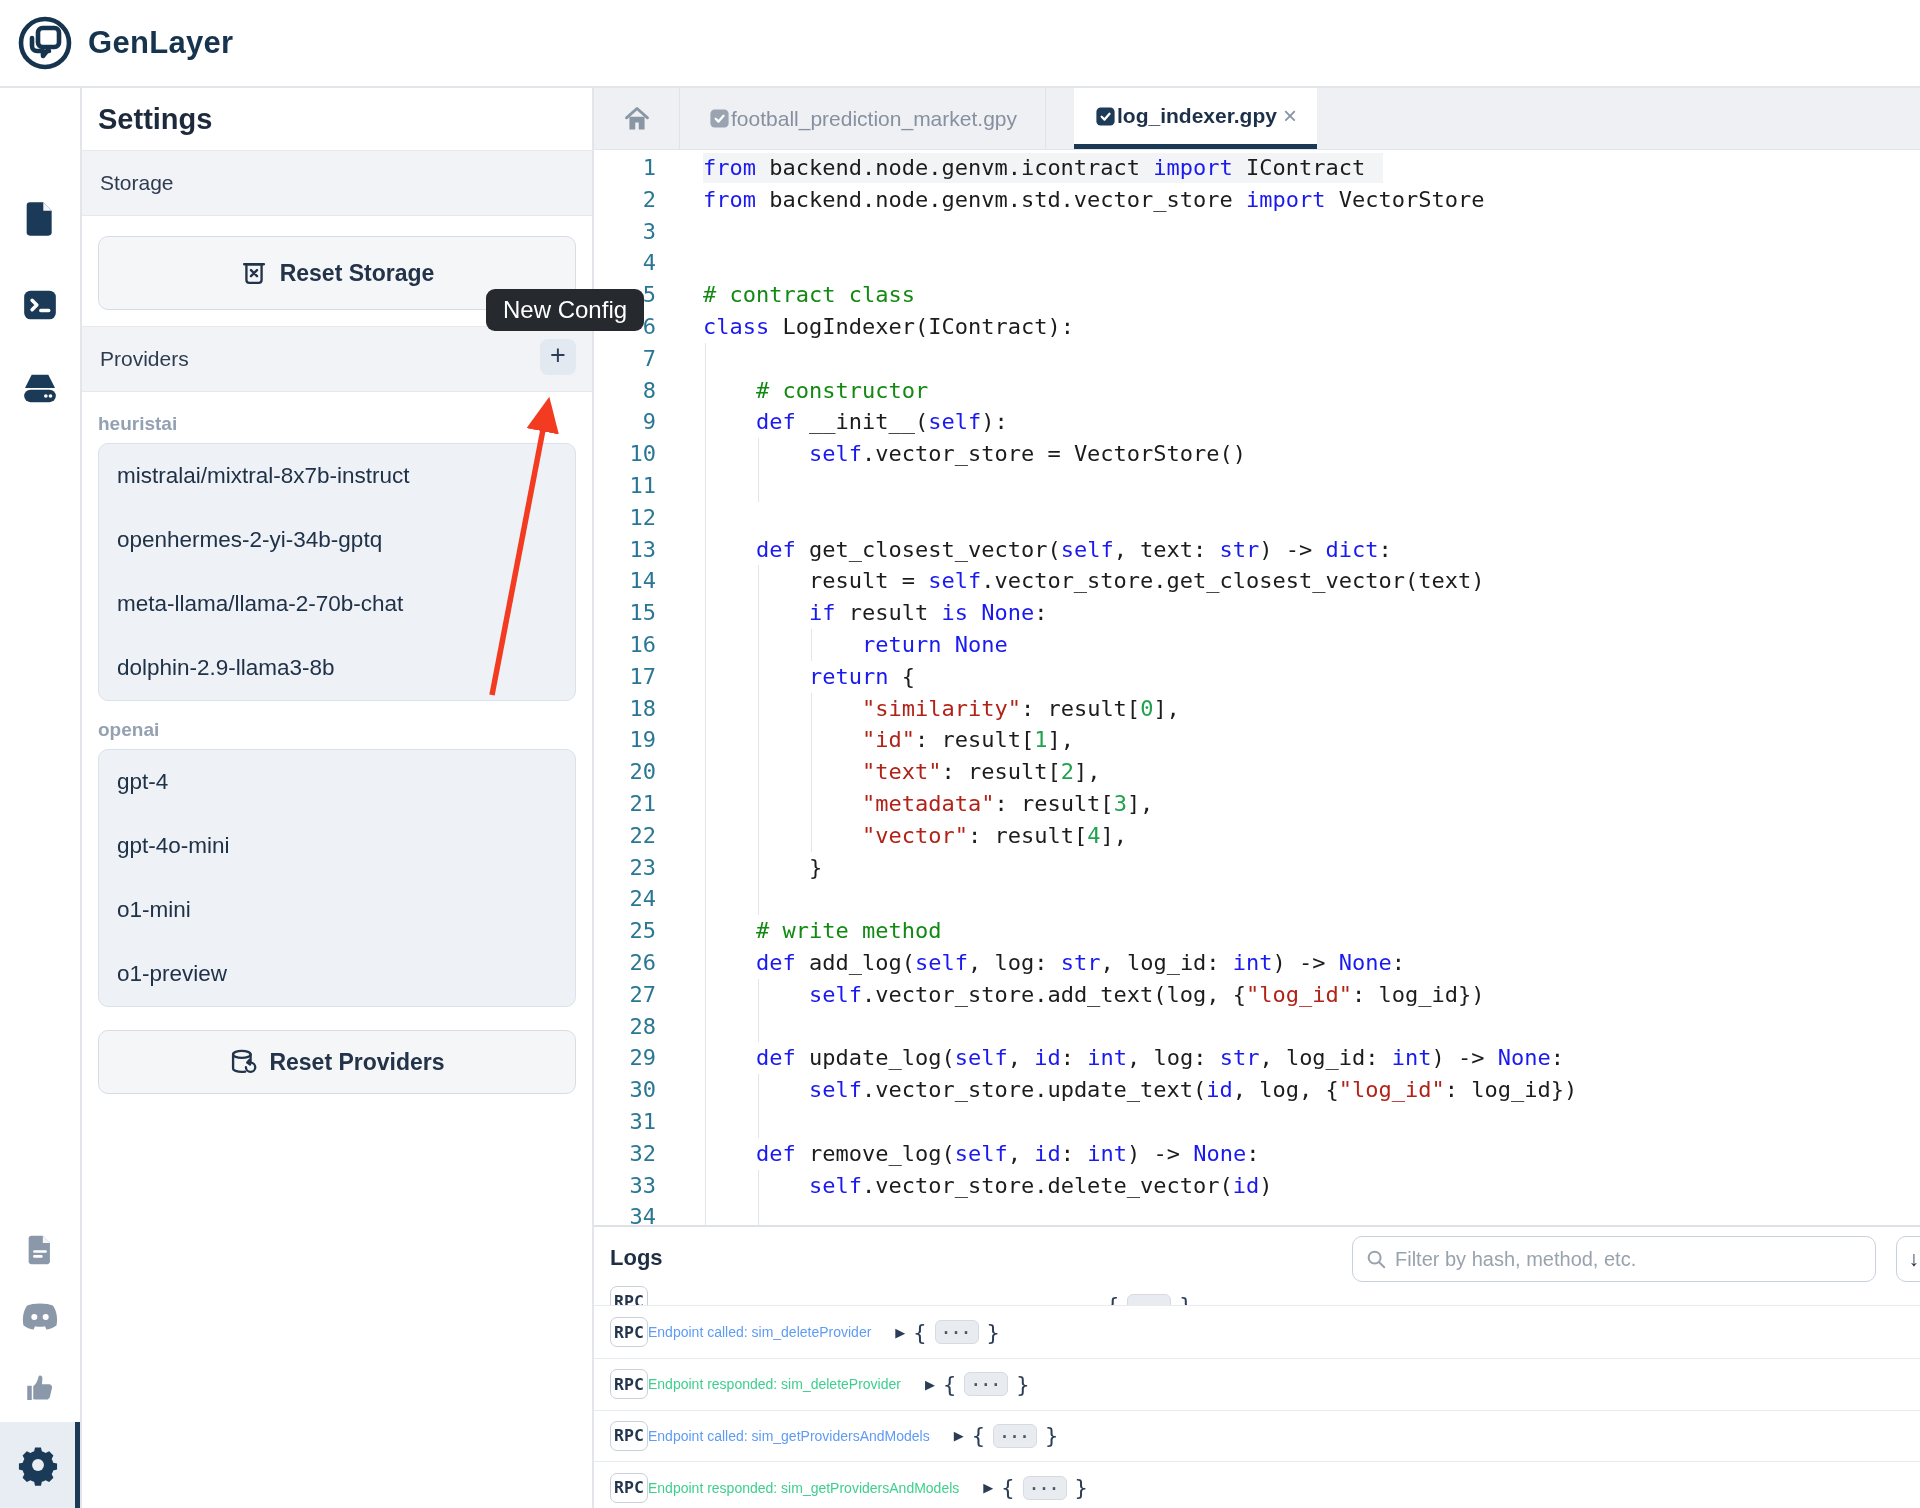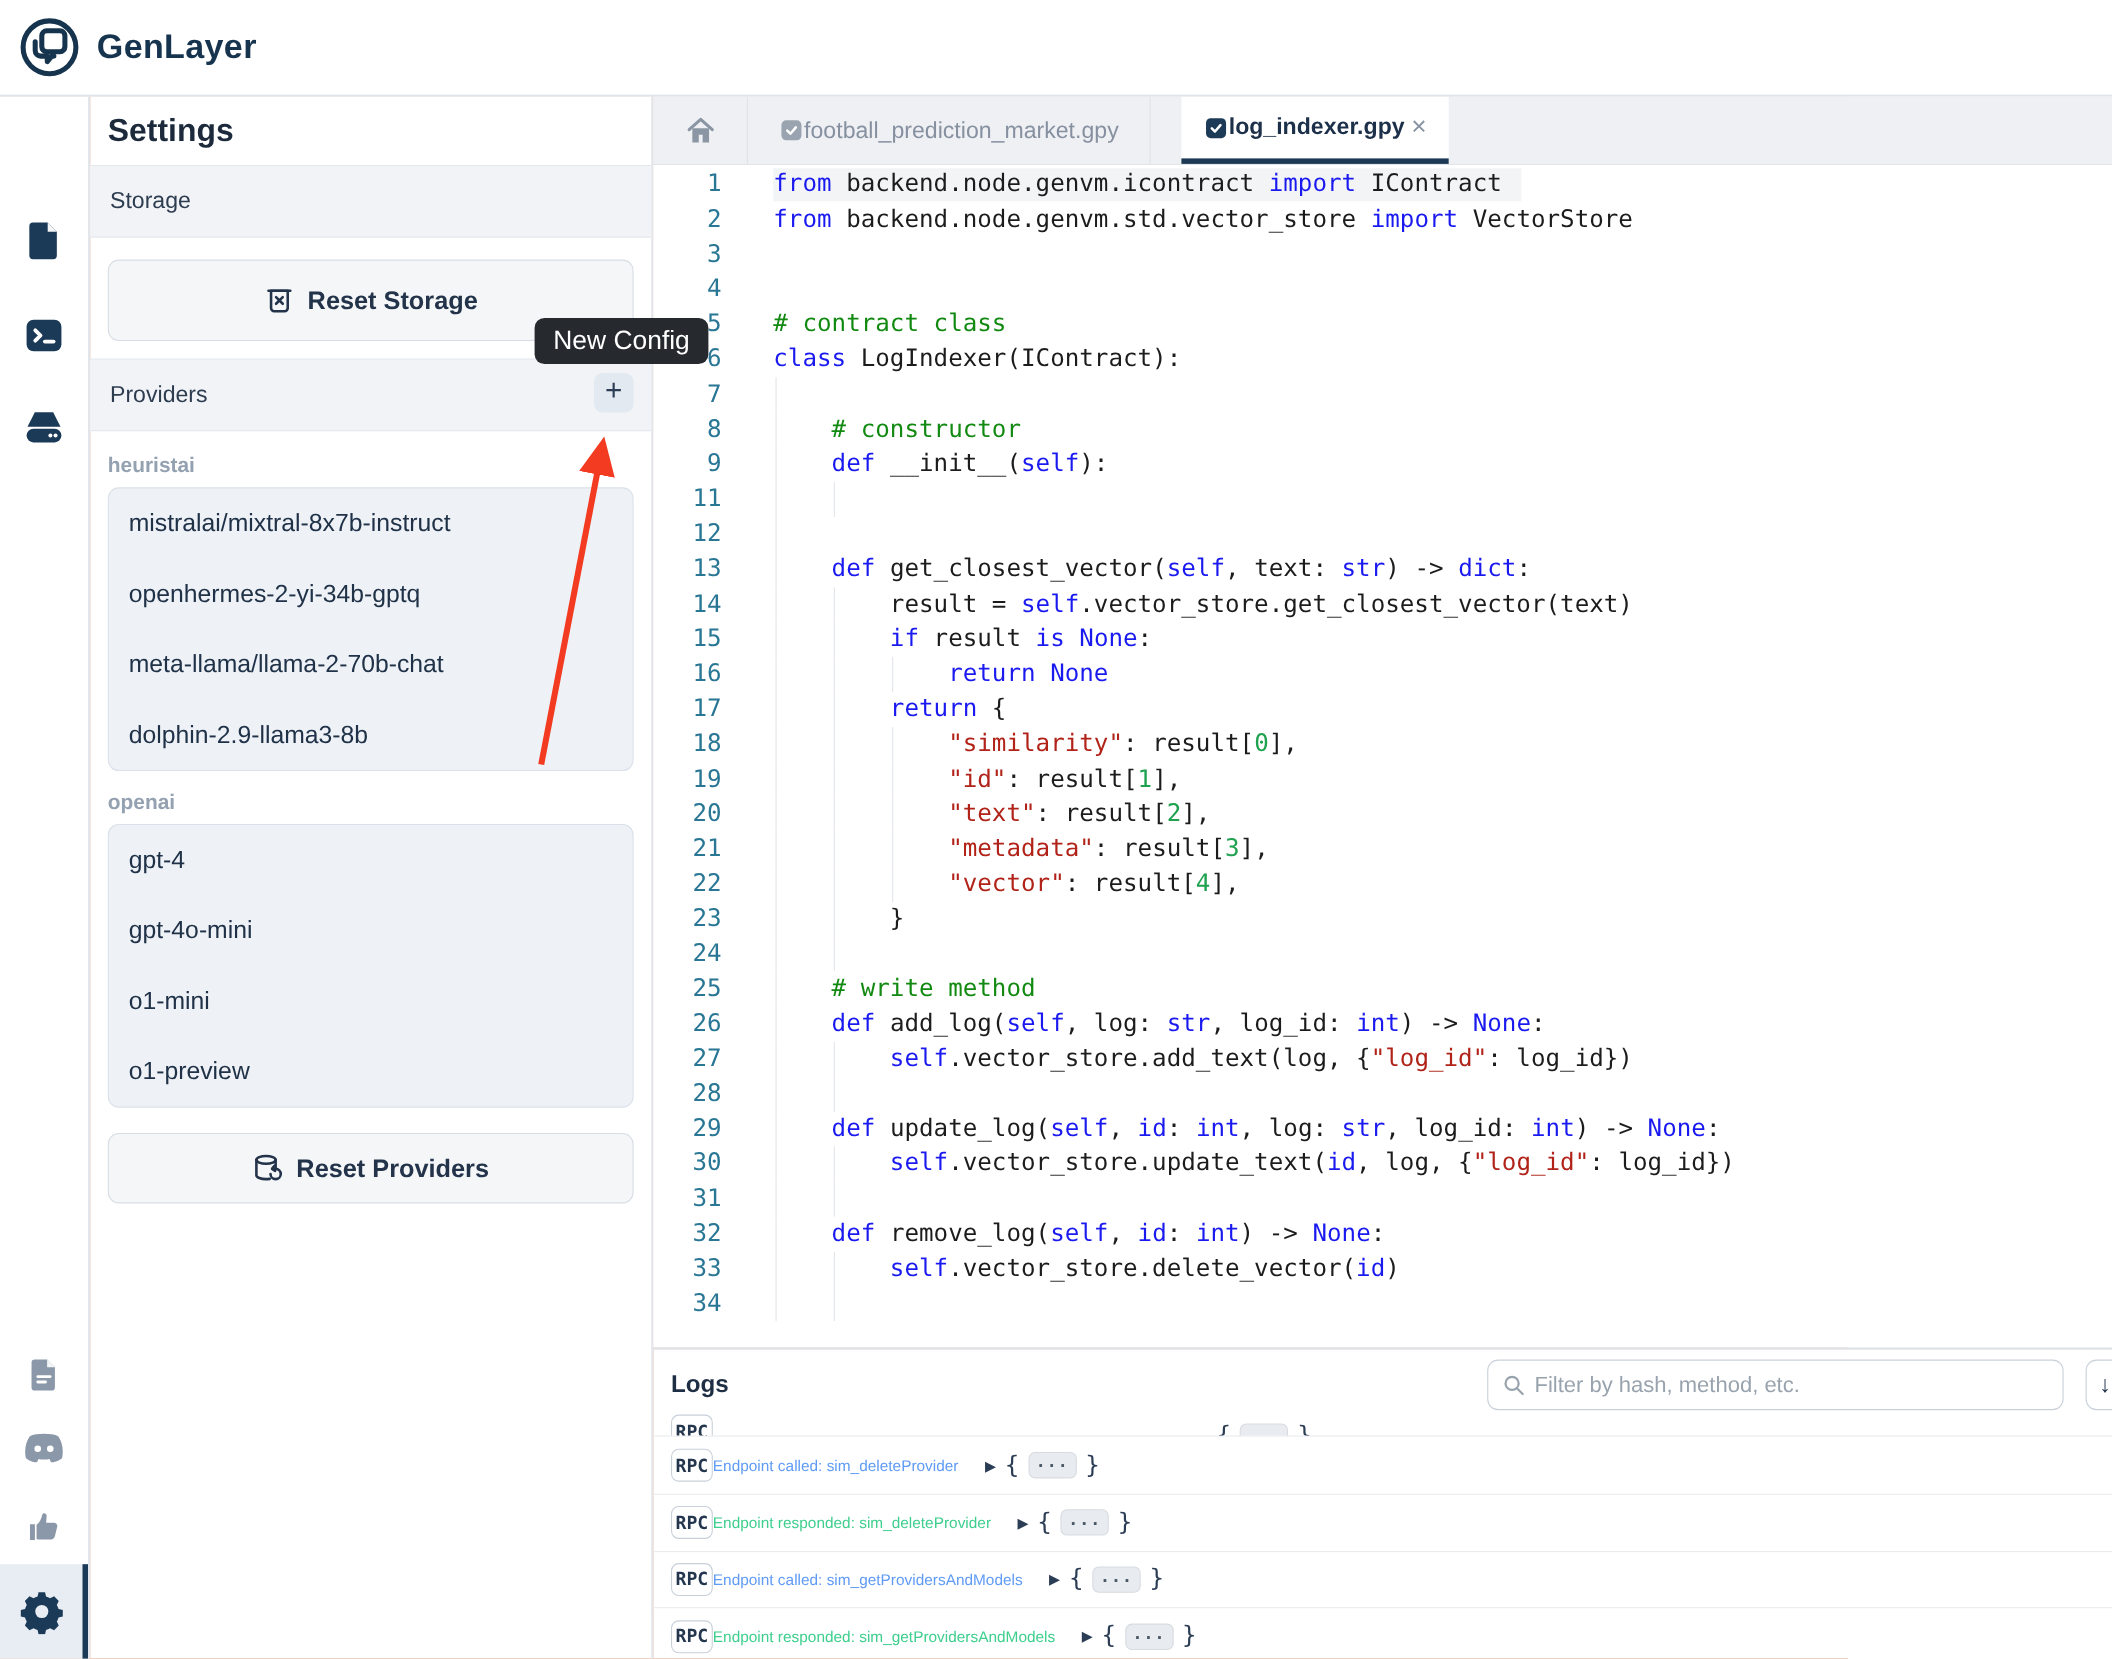--- a/index.html
+++ b/index.html
@@ -1,18 +1,18 @@
 <!DOCTYPE html>
 <html><head>
 <meta charset="utf-8">
 <style>
   * { margin:0; padding:0; box-sizing:border-box; }
   html,body { width:1920px; height:1508px; overflow:hidden; background:#fff; }
   body { font-family:"Liberation Sans", sans-serif; color:#1e2f45; }
-  .app { position:relative; width:1680px; height:1508px; background:#c2410c; }
+  .app { position:relative; width:1680px; height:1508px; background:#0c4a6e; }
 
   
   .topbar { position:absolute; left:0; top:0; width:1920px; height:88px; background:#fff;
             border-bottom:2px solid #e2e6eb; display:flex; align-items:center; }
   .brand-logo { margin-left:14px; }
   .brand-name { margin-left:12px; font-size:31px; font-weight:700; color:#17344f; letter-spacing:.3px; }
 
   
   .rail { position:absolute; left:0; top:88px; width:82px; height:1420px; background:#fff;
           border-right:2px solid #e2e6eb; }
@@ -265,20 +265,21 @@
     <div class="code-area" id="code-area">
         <div class="code-row"><span class="ln">1</span><span class="cl"><span class="hl1"></span><span class="sg sg-k">from</span><span class="sg sg-p"> backend.node.genvm.icontract </span><span class="sg sg-k">import</span><span class="sg sg-p"> IContract</span></span></div>
         <div class="code-row"><span class="ln">2</span><span class="cl"><span class="sg sg-k">from</span><span class="sg sg-p"> backend.node.genvm.std.vector_store </span><span class="sg sg-k">import</span><span class="sg sg-p"> VectorStore</span></span></div>
         <div class="code-row"><span class="ln">3</span><span class="cl"></span></div>
         <div class="code-row"><span class="ln">4</span><span class="cl"></span></div>
         <div class="code-row"><span class="ln">5</span><span class="cl"><span class="sg sg-c"># contract class</span></span></div>
         <div class="code-row"><span class="ln">6</span><span class="cl"><span class="sg sg-k">class</span><span class="sg sg-p"> LogIndexer(IContract):</span></span></div>
         <div class="code-row"><span class="ln">7</span><span class="cl"><span class="guide" style="left: 29px;"></span></span></div>
         <div class="code-row"><span class="ln">8</span><span class="cl"><span class="guide" style="left: 29px;"></span><span class="sg sg-p">    </span><span class="sg sg-c"># constructor</span></span></div>
         <div class="code-row"><span class="ln">9</span><span class="cl"><span class="guide" style="left: 29px;"></span><span class="sg sg-p">    </span><span class="sg sg-k">def</span><span class="sg sg-p"> __init__(</span><span class="sg sg-k">self</span><span class="sg sg-p">):</span></span></div>
+        <div class="code-row"><span class="ln">10</span><span class="cl"><span class="guide" style="left: 29px;"></span><span class="guide" style="left: 81.9px;"></span><span class="sg sg-p">        </span><span class="sg sg-k">self</span><span class="sg sg-p">.vector_store = VectorStore()</span></span></div>
         <div class="code-row"><span class="ln">11</span><span class="cl"><span class="guide" style="left: 29px;"></span><span class="guide" style="left: 81.9px;"></span></span></div>
         <div class="code-row"><span class="ln">12</span><span class="cl"><span class="guide" style="left: 29px;"></span><span class="sg sg-p">    </span></span></div>
         <div class="code-row"><span class="ln">13</span><span class="cl"><span class="guide" style="left: 29px;"></span><span class="sg sg-p">    </span><span class="sg sg-k">def</span><span class="sg sg-p"> get_closest_vector(</span><span class="sg sg-k">self</span><span class="sg sg-p">, text: </span><span class="sg sg-k">str</span><span class="sg sg-p">) -&gt; </span><span class="sg sg-k">dict</span><span class="sg sg-p">:</span></span></div>
         <div class="code-row"><span class="ln">14</span><span class="cl"><span class="guide" style="left: 29px;"></span><span class="guide" style="left: 81.9px;"></span><span class="sg sg-p">        result = </span><span class="sg sg-k">self</span><span class="sg sg-p">.vector_store.get_closest_vector(text)</span></span></div>
         <div class="code-row"><span class="ln">15</span><span class="cl"><span class="guide" style="left: 29px;"></span><span class="guide" style="left: 81.9px;"></span><span class="sg sg-p">        </span><span class="sg sg-k">if</span><span class="sg sg-p"> result </span><span class="sg sg-k">is</span><span class="sg sg-p"> </span><span class="sg sg-k">None</span><span class="sg sg-p">:</span></span></div>
         <div class="code-row"><span class="ln">16</span><span class="cl"><span class="guide" style="left: 29px;"></span><span class="guide" style="left: 81.9px;"></span><span class="guide" style="left: 134.8px;"></span><span class="sg sg-p">            </span><span class="sg sg-k">return</span><span class="sg sg-p"> </span><span class="sg sg-k">None</span></span></div>
         <div class="code-row"><span class="ln">17</span><span class="cl"><span class="guide" style="left: 29px;"></span><span class="guide" style="left: 81.9px;"></span><span class="sg sg-p">        </span><span class="sg sg-k">return</span><span class="sg sg-p"> {</span></span></div>
         <div class="code-row"><span class="ln">18</span><span class="cl"><span class="guide" style="left: 29px;"></span><span class="guide" style="left: 81.9px;"></span><span class="guide" style="left: 134.8px;"></span><span class="sg sg-p">            </span><span class="sg sg-s">"similarity"</span><span class="sg sg-p">: result[</span><span class="sg sg-n">0</span><span class="sg sg-p">],</span></span></div>
         <div class="code-row"><span class="ln">19</span><span class="cl"><span class="guide" style="left: 29px;"></span><span class="guide" style="left: 81.9px;"></span><span class="guide" style="left: 134.8px;"></span><span class="sg sg-p">            </span><span class="sg sg-s">"id"</span><span class="sg sg-p">: result[</span><span class="sg sg-n">1</span><span class="sg sg-p">],</span></span></div>
         <div class="code-row"><span class="ln">20</span><span class="cl"><span class="guide" style="left: 29px;"></span><span class="guide" style="left: 81.9px;"></span><span class="guide" style="left: 134.8px;"></span><span class="sg sg-p">            </span><span class="sg sg-s">"text"</span><span class="sg sg-p">: result[</span><span class="sg sg-n">2</span><span class="sg sg-p">],</span></span></div>

